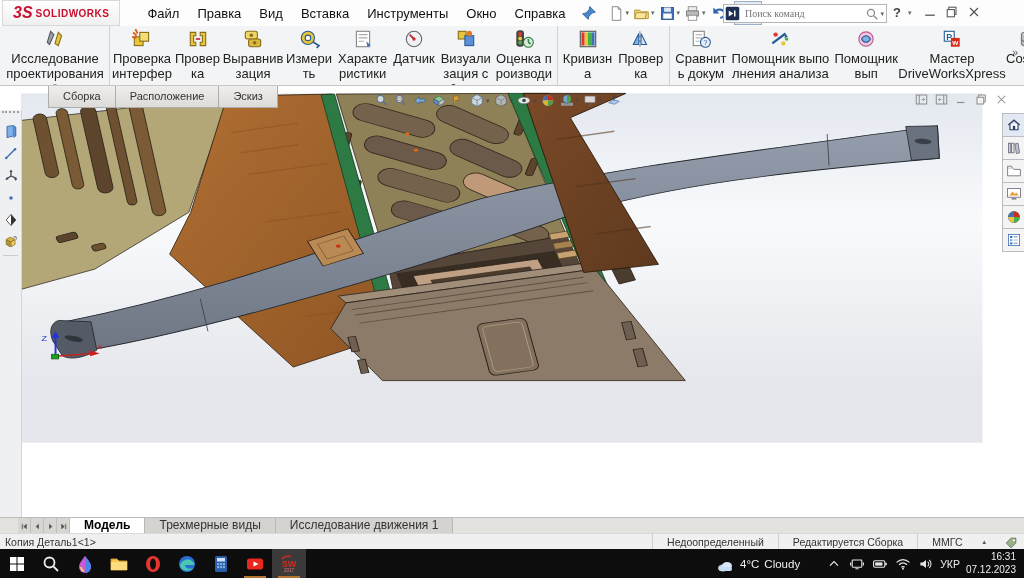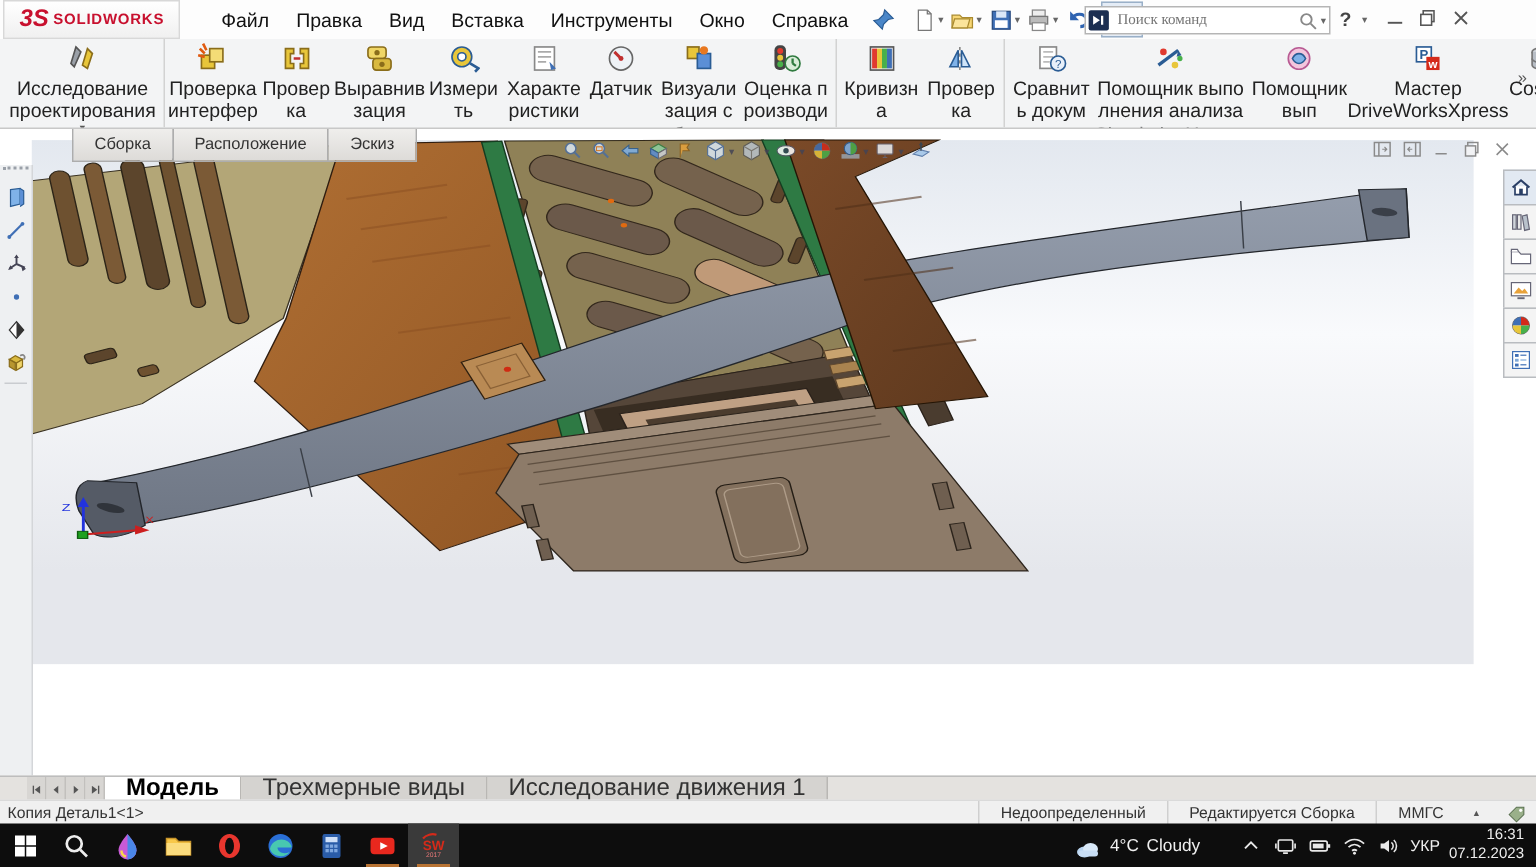--- a/index.html
+++ b/index.html
@@ -56,21 +56,21 @@
   
   .taskpane{position:absolute;left:1002px;top:113px;width:22px;z-index:6;}
   .tpbtn{width:21px;height:22px;background:#f4f4f4;border:1px solid #b9bcc0;margin-bottom:-1px;display:flex;align-items:center;justify-content:center;}
   .tpbtn.active{background:#e2e9f2;}
   .tpbtn span{width:16px;height:16px;}
   
   .modeltabs{position:absolute;left:0;top:517px;width:1024px;height:16px;background:#e4e2df;border-top:1px solid #bdbdbd;display:flex;align-items:stretch;z-index:5;}
   .mnav{display:flex;margin-left:18px;}
   .mnavbtn{width:12px;height:100%;display:flex;align-items:center;justify-content:center;background:#d8d6d3;border-right:1px solid #c2c0bd;}
   .mnavbtn span{width:9px;height:9px;display:block;}
-  .mtab{padding:0 14px;line-height:15px;font-size:16px;color:#333;border-right:1px solid #b9b7b4;background:#d5d3d0;}
+  .mtab{padding:0 14px;line-height:15px;font-size:12px;color:#333;border-right:1px solid #b9b7b4;background:#d5d3d0;}
   .mtab.active{background:#fff;font-weight:bold;color:#000;}
   
   .statusbar{position:absolute;left:0;top:533px;width:1024px;height:16px;background:#f0f0f0;border-top:1px solid #dadada;display:flex;align-items:center;font-size:10.5px;color:#333;z-index:5;}
   .sleft{margin-left:5px;flex:1;}
   .sfield{padding:0 14px;border-left:1px solid #cfcfcf;height:100%;display:flex;align-items:center;}
   .scaret{font-size:7px;color:#555;margin:0 18px 0 6px;}
   .stag{width:14px;height:13px;margin-right:6px;}
   
   .taskbar{position:absolute;left:0;top:549px;width:1024px;height:29px;background:#0d0d0d;display:flex;align-items:center;z-index:7;}
   .tbapp{width:34px;height:29px;display:flex;align-items:center;justify-content:center;position:relative;flex:none;}

